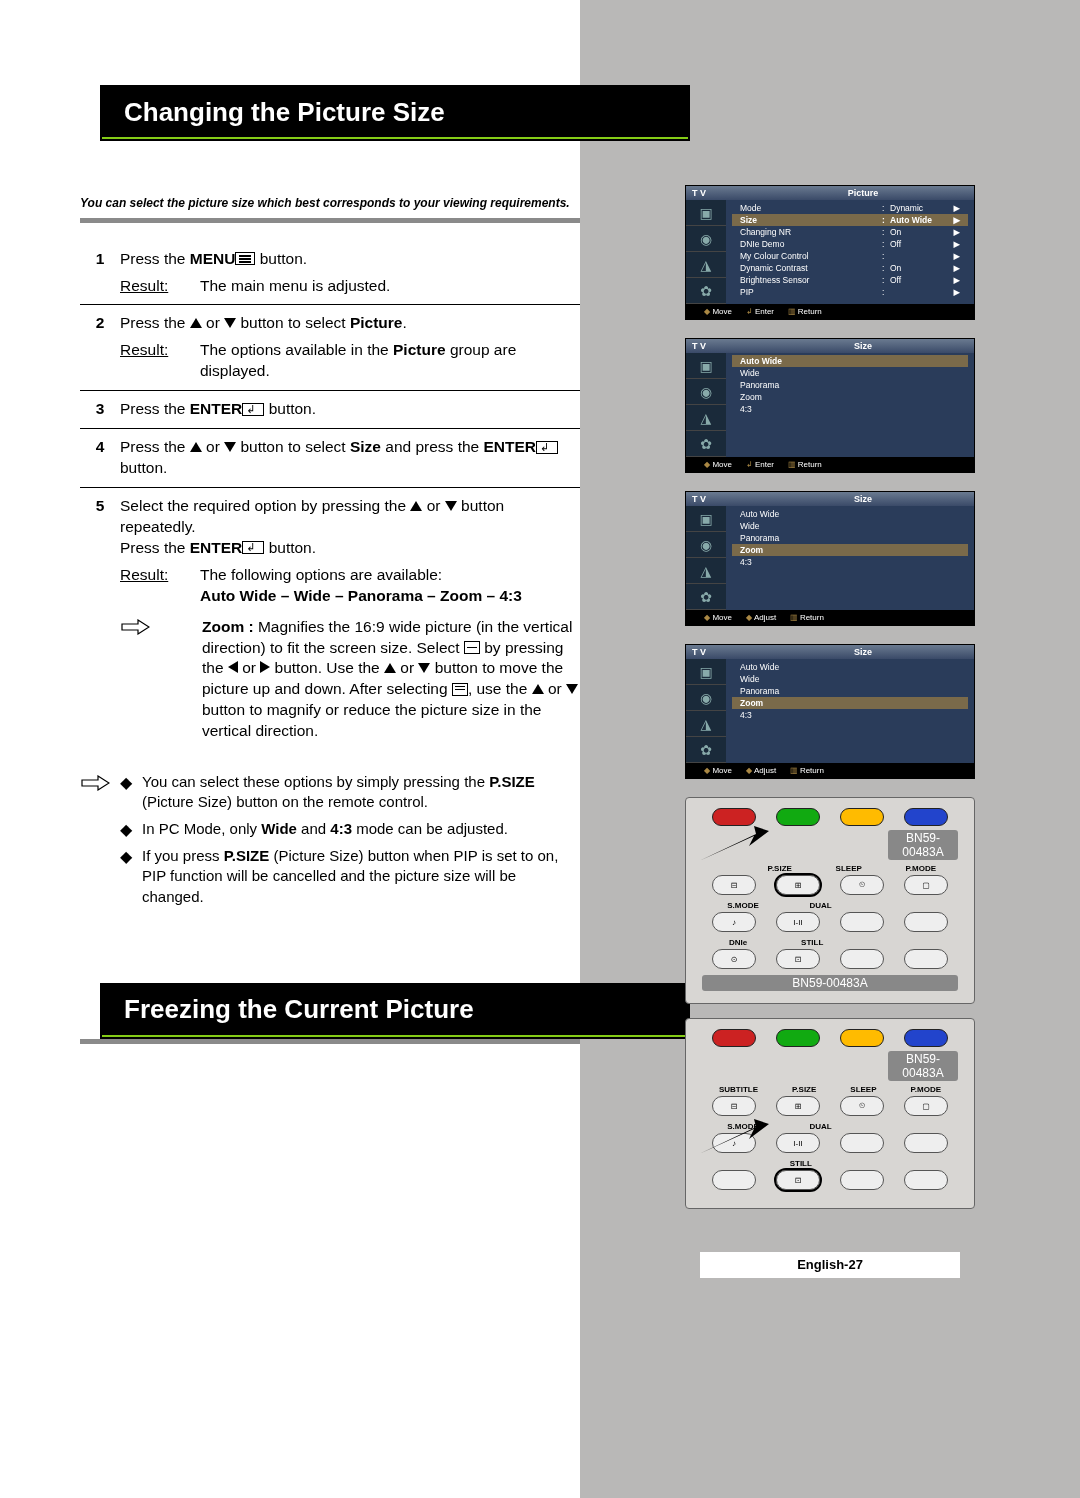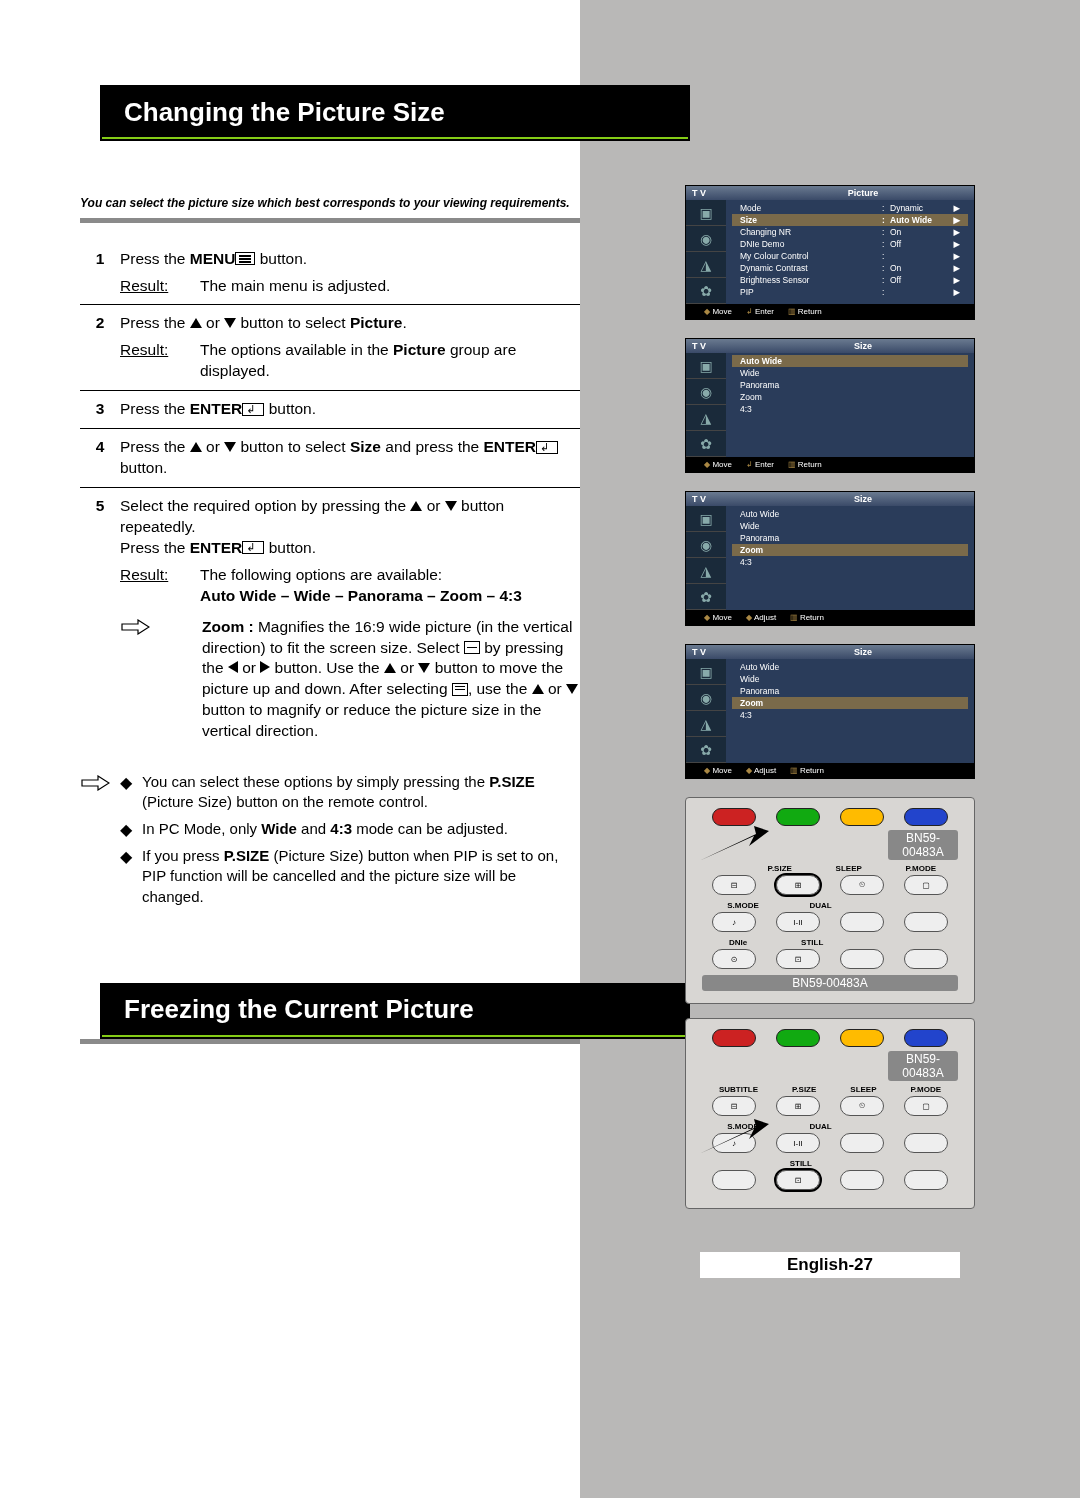--- a/index.html
+++ b/index.html
@@ -1,21 +1,21 @@
 <!DOCTYPE html>
 <html><head>
 <meta charset="utf-8">
 <style>
   * { box-sizing: border-box; margin: 0; padding: 0; }
   body { font-family: Arial, Helvetica, sans-serif; background: #fff; width: 1080px; height: 1498px; position: relative; }
   .page { width: 1080px; height: 1498px; position: relative; }
   .sidebar-bg { position: absolute; right: 0; top: 0; width: 500px; height: 1498px; background: #b9b8b7; }
   .content-col { position: absolute; left: 80px; top: 85px; width: 500px; }
   .right-col { position: absolute; right: 95px; top: 185px; width: 300px; }
-  .page-num-box { position: absolute; right: 120px; bottom: 220px; width: 260px; height: 26px; background: #fff; text-align: center; font-size: 17px; font-weight: bold; line-height: 26px; }
+  .page-num-box { position: absolute; right: 120px; bottom: 220px; width: 260px; height: 26px; background: #fff; text-align: center; font-size: 13px; font-weight: bold; line-height: 26px; }
 
   .title-bar { width: 590px; height: 56px; background: #84cc16; border: 2px solid #000; margin-left: 20px; position: relative; }
   .title-inner { position: absolute; left: 0; top: 0; height: 50px; width: 100%; background: #000; color: #fff; font-weight: bold; font-size: 26px; padding-left: 22px; display: flex; align-items: center; }
 
   .intro { font-style: italic; font-weight: bold; font-size: 12px; margin-top: 55px; margin-bottom: 6px; line-height: 1.3; }
   .rule-thick { height: 5px; background: #8a8a8a; margin-bottom: 18px; }
 
   .step { display: flex; border-bottom: 1px solid #000; padding: 8px 0; font-size: 15.5px; line-height: 1.35; }
   .step.last { border-bottom: none; padding-bottom: 0; }
   .step-num { width: 40px; font-weight: bold; text-align: center; flex: none; }

